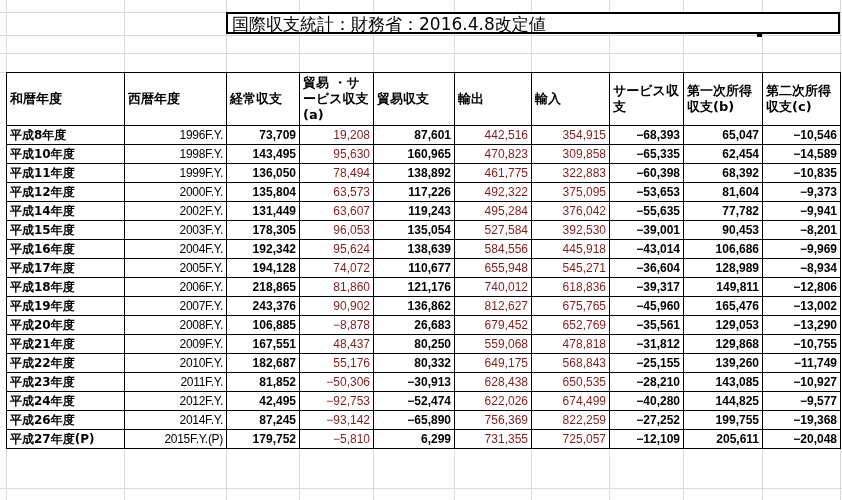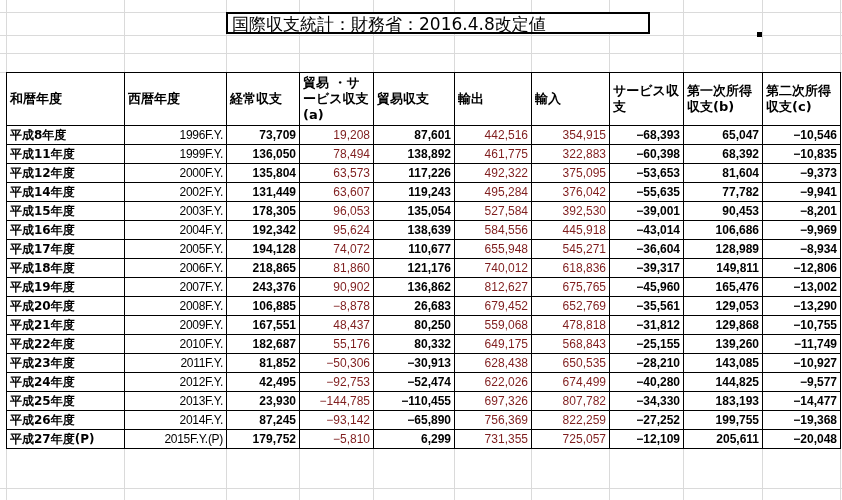--- a/index.html
+++ b/index.html
@@ -1,20 +1,20 @@
 <!DOCTYPE html>
 <html><head>
 <meta charset="utf-8">
 <style>
   html, body { margin:0; padding:0; background:#ffffff; }
   body { width:842px; height:500px; position:relative; overflow:hidden;
          font-family:"DejaVu Sans", sans-serif; color:#000; }
   .vline { position:absolute; top:0; width:1px; height:500px; background:#dadada; }
   .hline { position:absolute; left:0; height:1px; width:842px; background:#dadada; }
-  .title-box { position:absolute; left:226px; top:12px; width:424px; height:22px;
+  .title-box { position:absolute; left:226px; top:12px; width:614px; height:22px;
     border:2px solid #000; box-sizing:border-box; background:#fff;
     font-size:17px; line-height:20px; padding-left:4px; white-space:nowrap; }
   .title-handle { position:absolute; left:757px; top:32px; width:5px; height:5px; background:#000; }
   table.data { position:absolute; left:6px; top:72px; border-collapse:collapse; table-layout:fixed; background:#fff; }
   table.data td, table.data th { border:1px solid #000; padding:0 3px; overflow:hidden; white-space:nowrap; }
   table.data th { height:52px; font-size:13px; font-weight:bold; text-align:left; vertical-align:middle; white-space:normal; line-height:16px; }
   table.data td { height:18px; font-size:12px; line-height:17px; }
   td.jp { font-weight:bold; font-size:13px; }
   td.fy { font-family:"Liberation Sans", sans-serif; font-size:12px; letter-spacing:-0.3px;text-align:right; }
   td.num { text-align:right; font-family:"Liberation Sans", sans-serif; }
@@ -82,20 +82,32 @@
         <td class="num b">73,709</td>
         <td class="num thin">19,208</td>
         <td class="num b">87,601</td>
         <td class="num thin">442,516</td>
         <td class="num thin">354,915</td>
         <td class="num b">−68,393</td>
         <td class="num b">65,047</td>
         <td class="num b">−10,546</td>
       </tr>
       <tr>
+        <td class="jp">平成10年度</td>
+        <td class="fy">1998F.Y.</td>
+        <td class="num b">143,495</td>
+        <td class="num thin">95,630</td>
+        <td class="num b">160,965</td>
+        <td class="num thin">470,823</td>
+        <td class="num thin">309,858</td>
+        <td class="num b">−65,335</td>
+        <td class="num b">62,454</td>
+        <td class="num b">−14,589</td>
+      </tr>
+      <tr>
         <td class="jp">平成11年度</td>
         <td class="fy">1999F.Y.</td>
         <td class="num b">136,050</td>
         <td class="num thin">78,494</td>
         <td class="num b">138,892</td>
         <td class="num thin">461,775</td>
         <td class="num thin">322,883</td>
         <td class="num b">−60,398</td>
         <td class="num b">68,392</td>
         <td class="num b">−10,835</td>
@@ -238,32 +250,20 @@
         <td class="num b">42,495</td>
         <td class="num thin">−92,753</td>
         <td class="num b">−52,474</td>
         <td class="num thin">622,026</td>
         <td class="num thin">674,499</td>
         <td class="num b">−40,280</td>
         <td class="num b">144,825</td>
         <td class="num b">−9,577</td>
       </tr>
       <tr>
-        <td class="jp">平成25年度</td>
-        <td class="fy">2013F.Y.</td>
-        <td class="num b">23,930</td>
-        <td class="num thin">−144,785</td>
-        <td class="num b">−110,455</td>
-        <td class="num thin">697,326</td>
-        <td class="num thin">807,782</td>
-        <td class="num b">−34,330</td>
-        <td class="num b">183,193</td>
-        <td class="num b">−14,477</td>
-      </tr>
-      <tr>
         <td class="jp">平成26年度</td>
         <td class="fy">2014F.Y.</td>
         <td class="num b">87,245</td>
         <td class="num thin">−93,142</td>
         <td class="num b">−65,890</td>
         <td class="num thin">756,369</td>
         <td class="num thin">822,259</td>
         <td class="num b">−27,252</td>
         <td class="num b">199,755</td>
         <td class="num b">−19,368</td>

